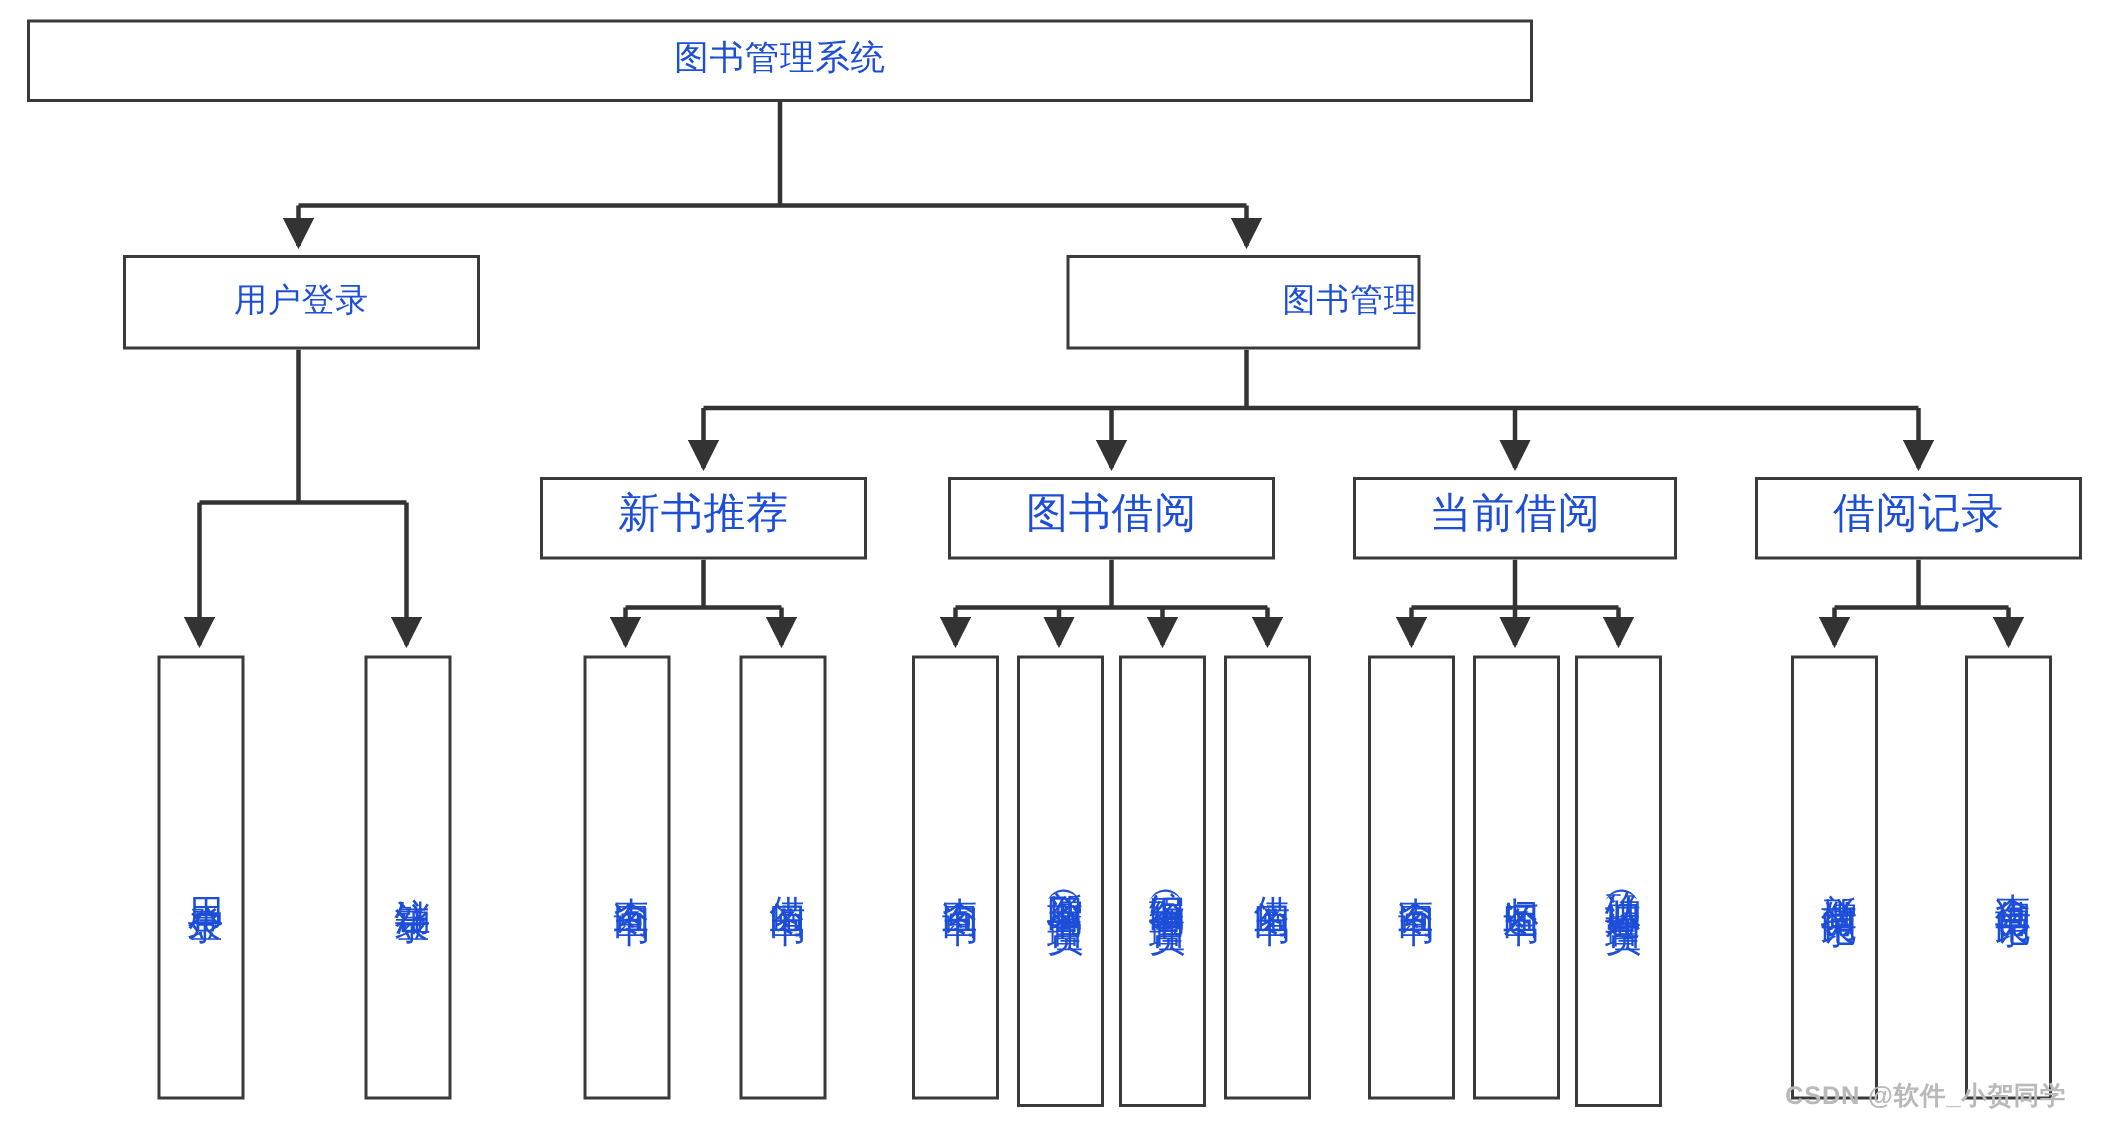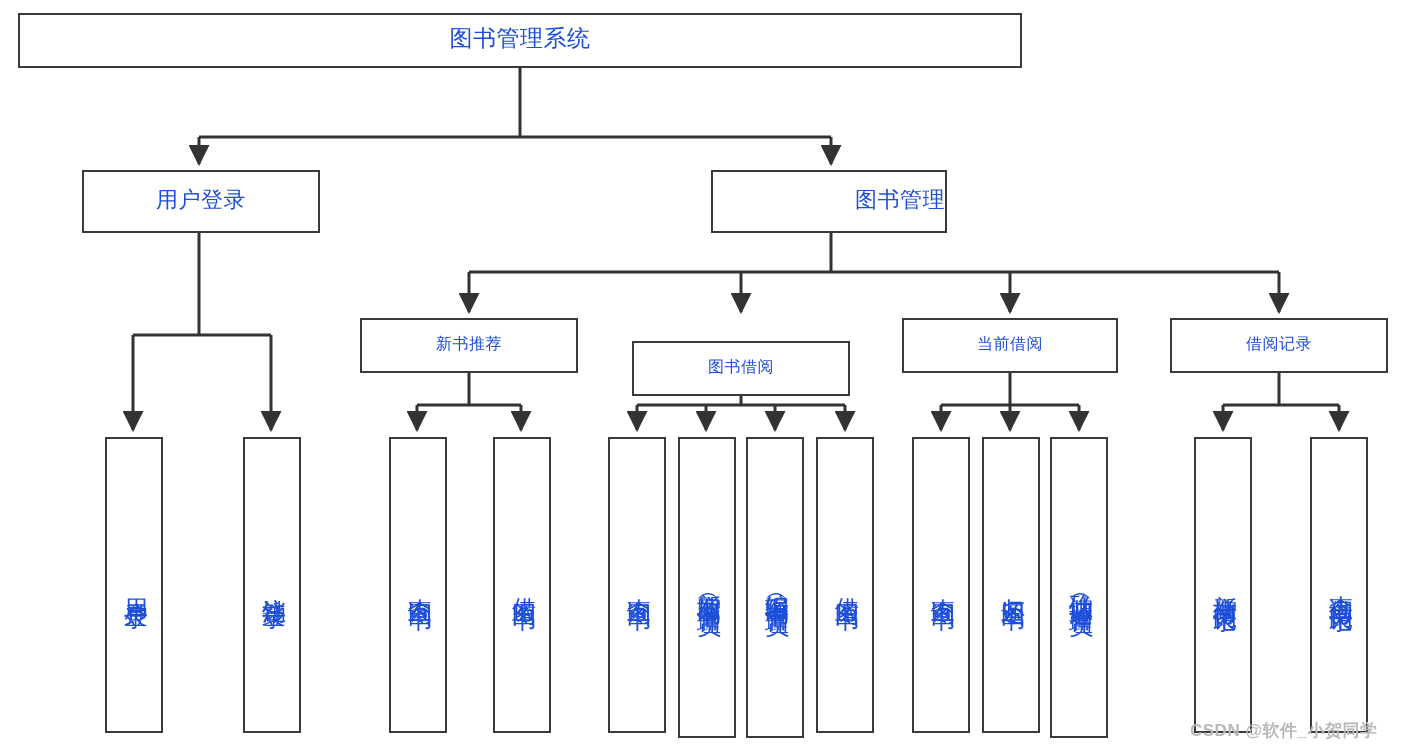--- a/index.html
+++ b/index.html
@@ -38,21 +38,21 @@
   .node .label {
     color: #1d4ed8;
     letter-spacing: 0.5px;
     text-align: center;
     line-height: 1.15;
     white-space: nowrap;
     font-family: Liberation Mono, monospace;
   }
   .node.root .label { font-size: 23px; }
   .node.lvl2 .label { font-size: 22px; }
-  .node.lvl3 .label { font-size: 16px; }
+  .node.lvl3 .label { font-size: 28px; }
   .node.leaf {
     align-items: center;
     justify-content: center;
   }
   .node.leaf .label {
     writing-mode: vertical-rl;
     text-orientation: upright;
     font-size: 24px;
     letter-spacing: 3px;
     line-height: 1.0;
@@ -130,21 +130,21 @@
   <div class="node lvl2" style="left:82px; top:170px; width:238px; height:63px;">
     <span class="label">用户登录</span>
   </div>
   <div class="node lvl2" style="left:711px; top:170px; width:236px; height:63px;justify-content:flex-end;">
     <span class="label">图书管理</span>
   </div>
 
   <div class="node lvl3" style="left:360px; top:318px; width:218px; height:55px;">
     <span class="label">新书推荐</span>
   </div>
-  <div class="node lvl3" style="left:632px; top:318px; width:218px; height:55px;margin-top:23px;">
+  <div class="node lvl3" style="left:632px; top:318px; width:218px; height:55px;">
     <span class="label">图书借阅</span>
   </div>
   <div class="node lvl3" style="left:902px; top:318px; width:216px; height:55px;">
     <span class="label">当前借阅</span>
   </div>
   <div class="node lvl3" style="left:1170px; top:318px; width:218px; height:55px;">
     <span class="label">借阅记录</span>
   </div>
 
   <div class="node leaf" style="left:105px; top:437px; width:58px; height:296px;">

